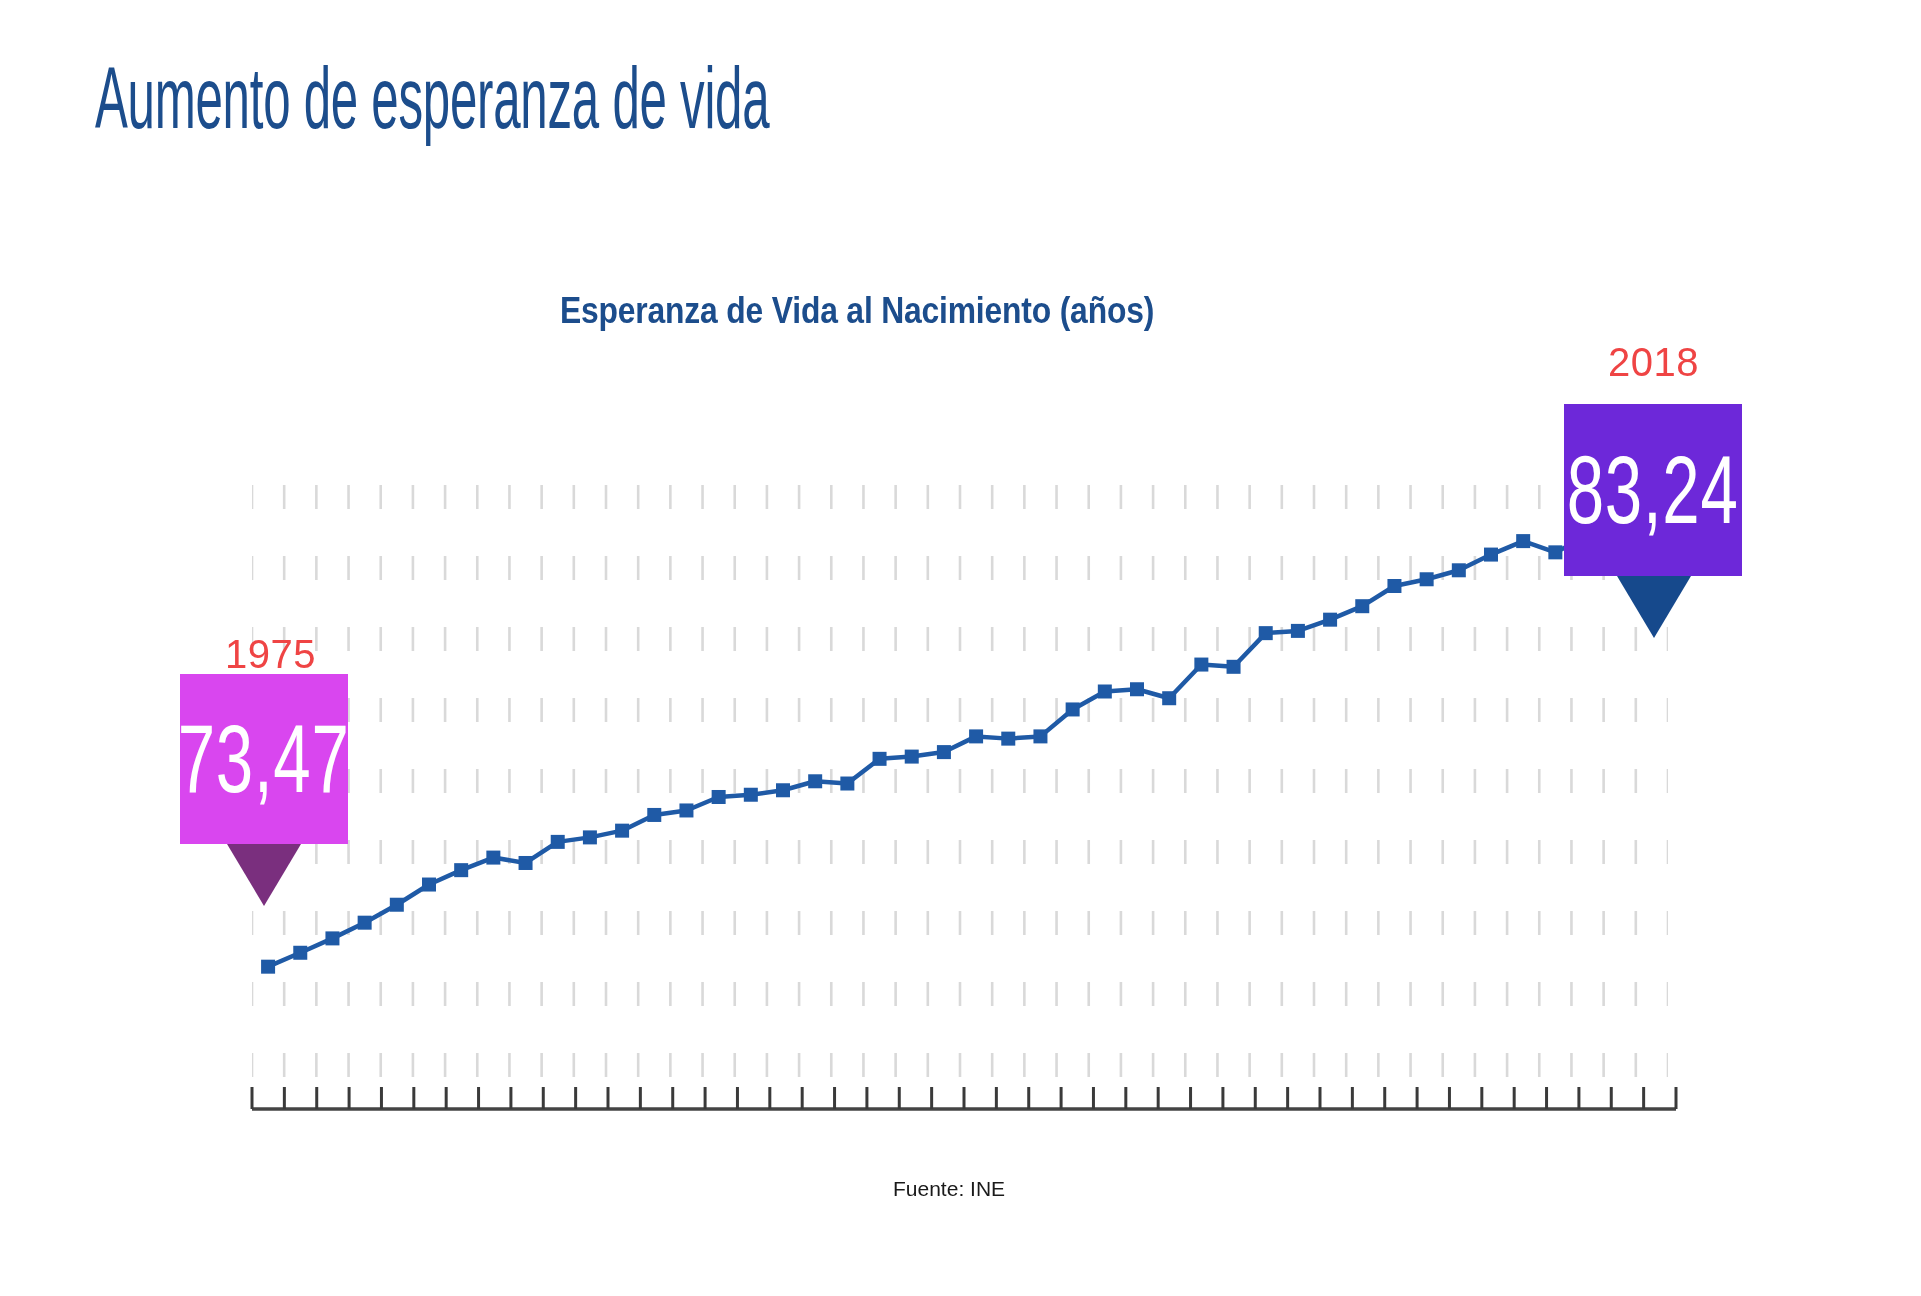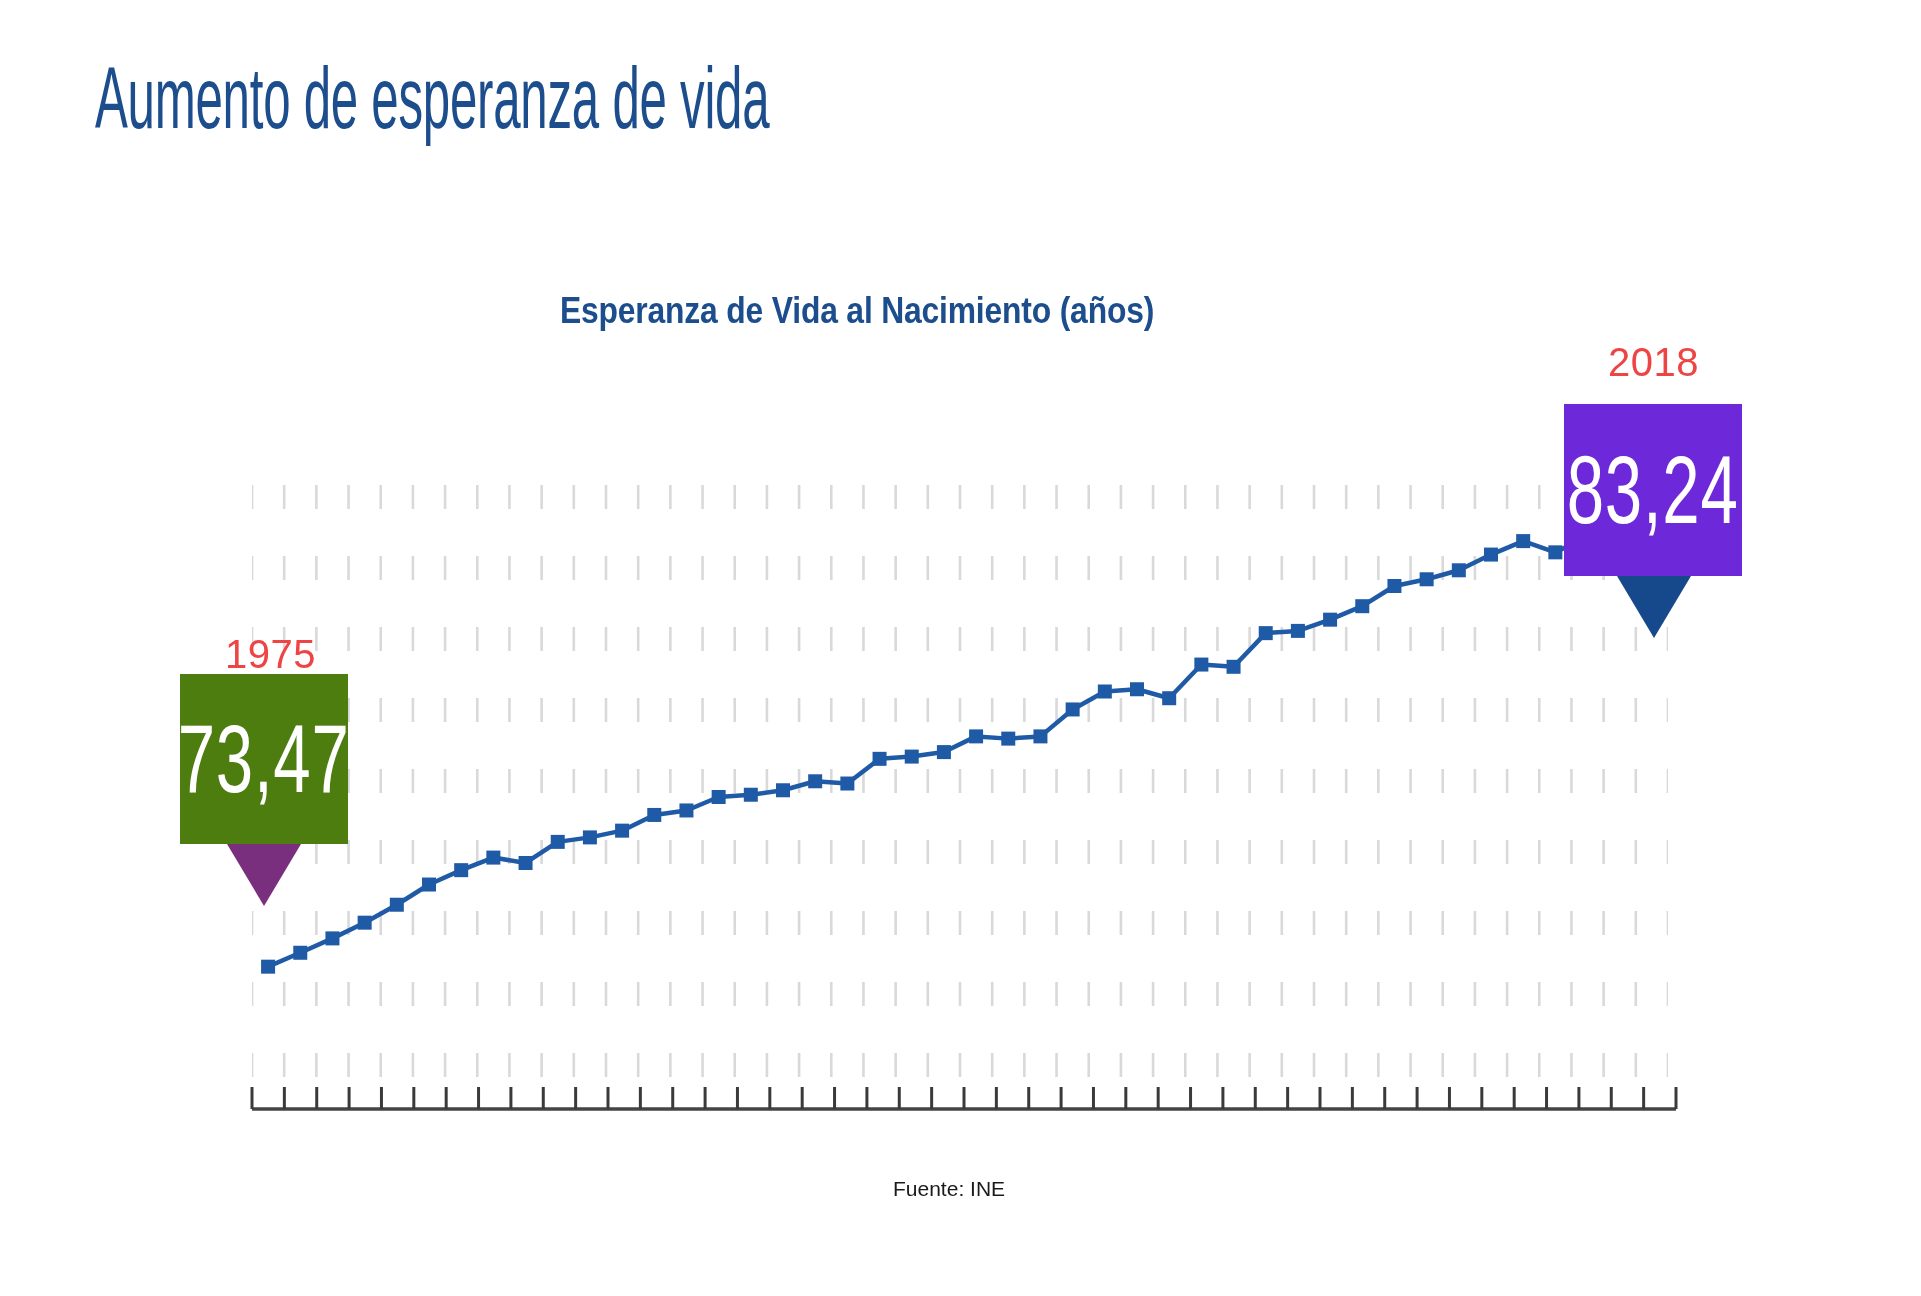--- a/index.html
+++ b/index.html
@@ -273,21 +273,21 @@
     <line x1="1270.18" y1="9" x2="1270.18" y2="31" stroke="#3a3a3a" stroke-width="3"></line>
     <line x1="1302.55" y1="9" x2="1302.55" y2="31" stroke="#3a3a3a" stroke-width="3"></line>
     <line x1="1334.91" y1="9" x2="1334.91" y2="31" stroke="#3a3a3a" stroke-width="3"></line>
     <line x1="1367.27" y1="9" x2="1367.27" y2="31" stroke="#3a3a3a" stroke-width="3"></line>
     <line x1="1399.64" y1="9" x2="1399.64" y2="31" stroke="#3a3a3a" stroke-width="3"></line>
     <line x1="1432.00" y1="9" x2="1432.00" y2="31" stroke="#3a3a3a" stroke-width="3"></line>
   </svg>
 
 <div class="callout">
   <div class="callout-year" id="callout-1975-year">1975</div>
-  <div class="callout-box" id="callout-1975-box" style="background:#4d7c0f;">
+  <div class="callout-box" id="callout-1975-box" style="background:#d946ef;">
     <span class="callout-value">73,47</span>
   </div>
   <div class="callout-tail" id="callout-1975-tail"></div>
 </div>
 
 <div class="callout">
   <div class="callout-year" id="callout-2018-year">2018</div>
   <div class="callout-box" id="callout-2018-box" style="background:#6d28d9;">
     <span class="callout-value">83,24</span>
   </div>

